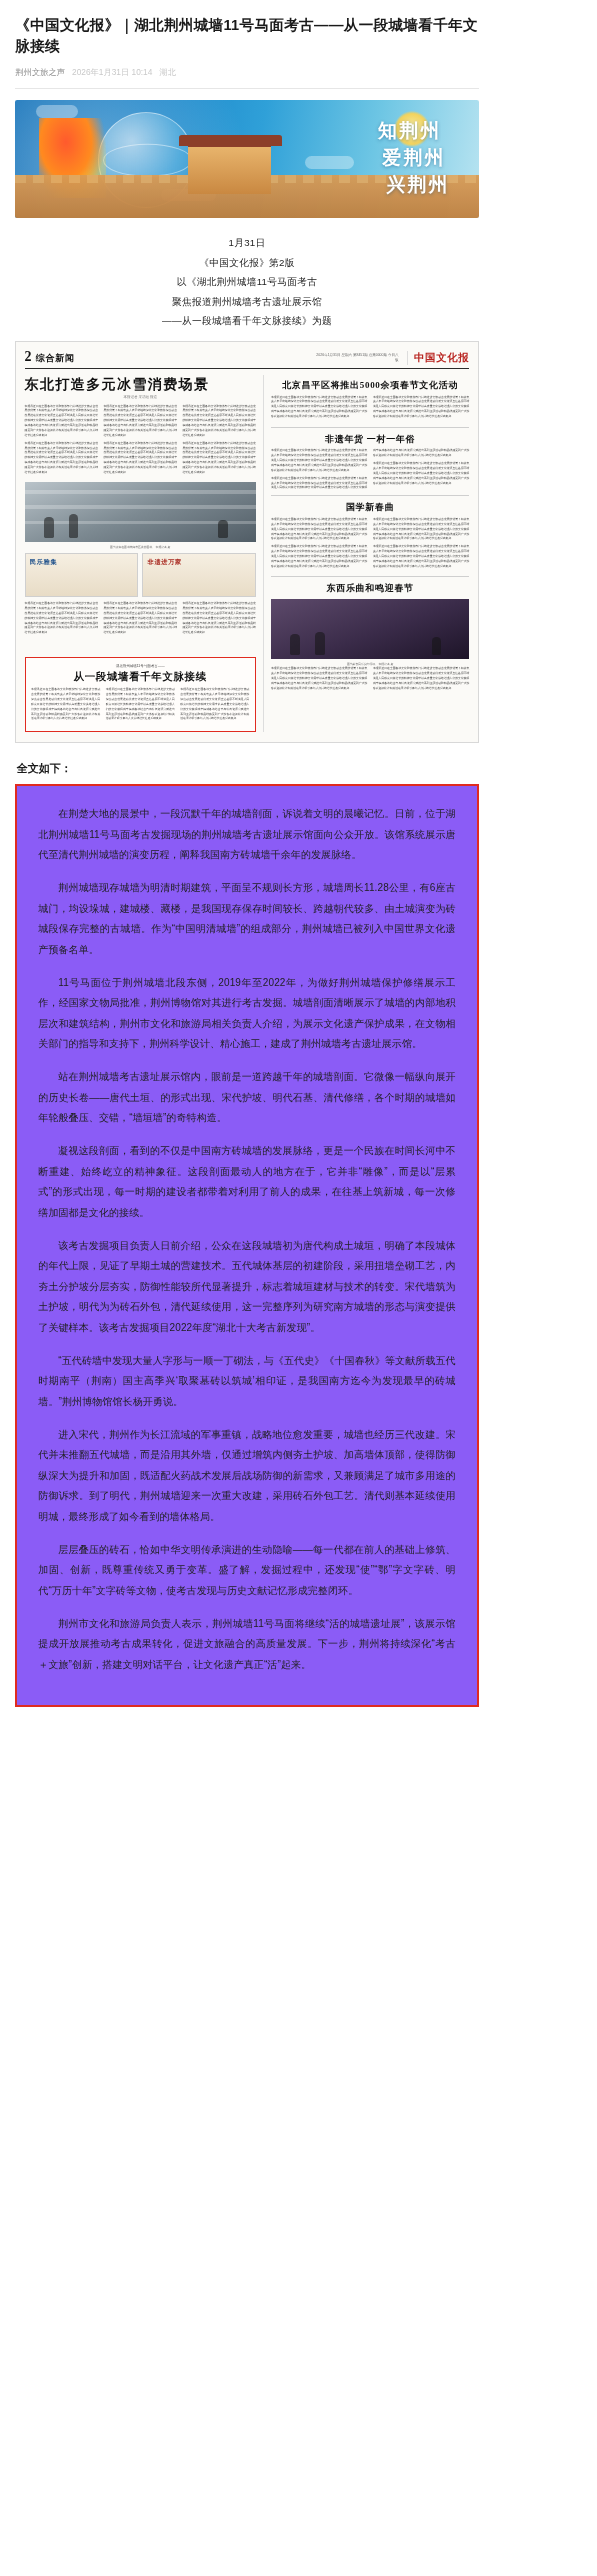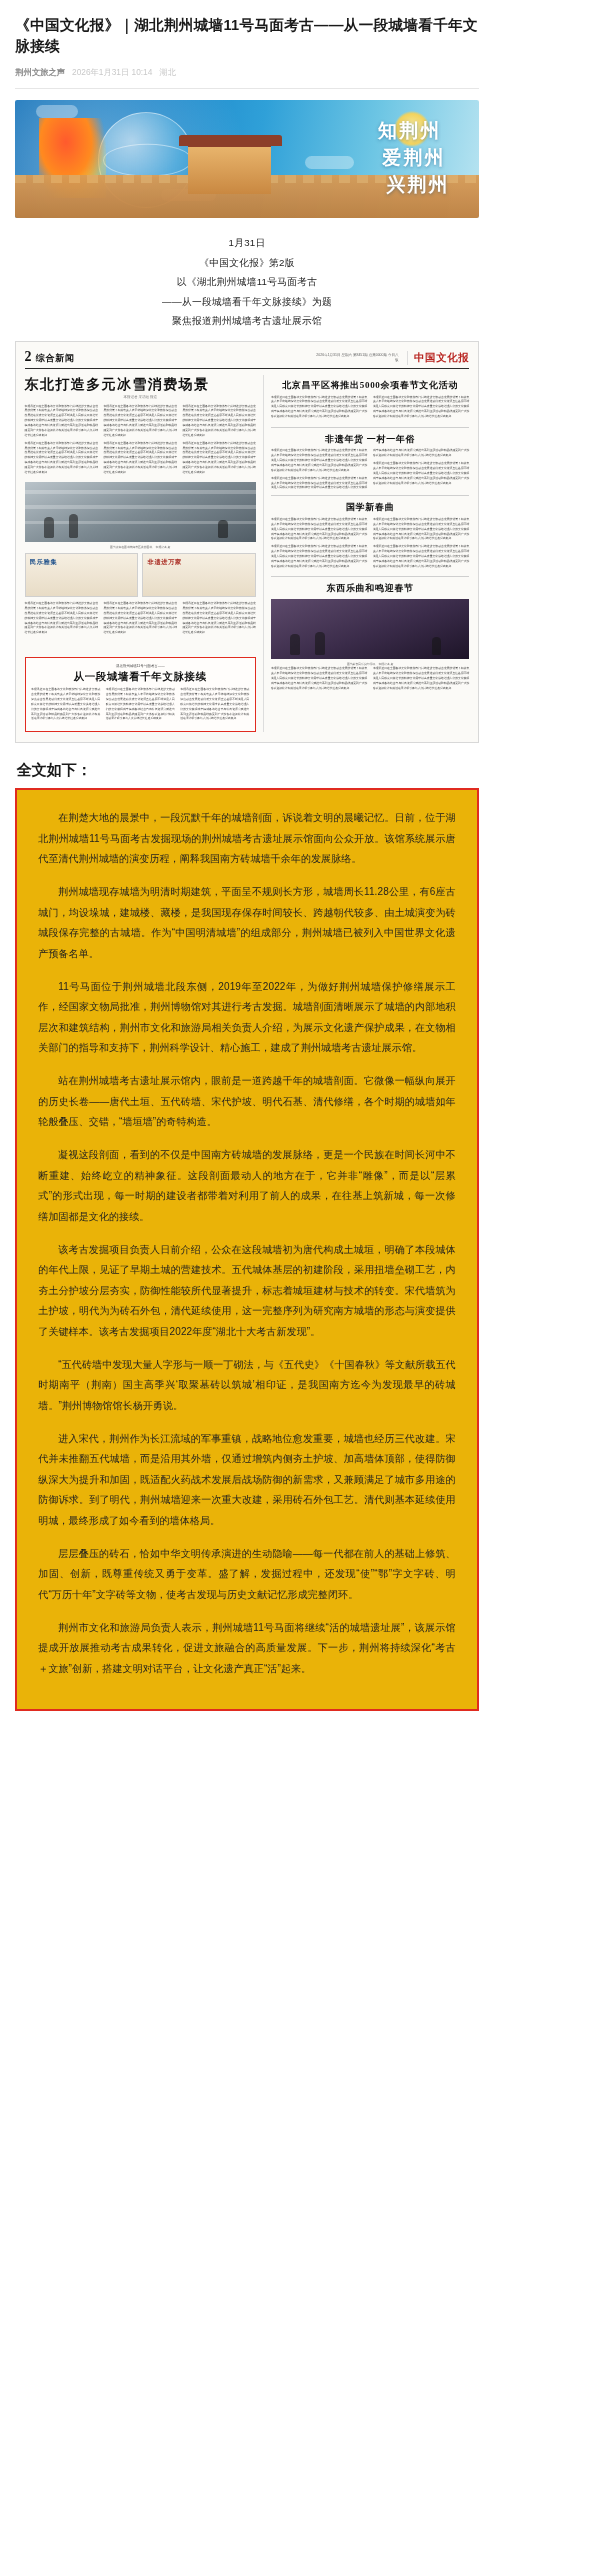--- a/index.html
+++ b/index.html
@@ -27,21 +27,21 @@
     margin: 2.8px 0 9.7px 0;
   }
   .meta-row {
     display: flex;
     align-items: center;
     gap: 7px;
     font-size: 8.3px;
     color: #8c8c8c;
     margin-bottom: 9.7px;
   }
-  .meta-source { color: #8c8c8c; font-weight: bold; }
+  .meta-source { color: #8c8c8c; }
   .meta-sep { color: #c9c9c9; }
   .divider {
     border-top: 0.7px solid #e6e6e6;
     margin: 0 0 11px 0;
   }
   
   .banner {
     width: 100%;
     height: 118px;
     border-radius: 2.1px;
@@ -227,27 +227,27 @@
     background: #fffdfb;
   }
   .hb-kicker { font-size: 3.5px; color: #444; text-align: center; margin-bottom: 2.1px; }
   .hb-title {
     font-family: "Liberation Serif", serif;
     font-size: 10.4px; font-weight: bold; color: #111;
     text-align: center; letter-spacing: 0.7px; margin-bottom: 3.5px;
   }
   
   .fulltext-label {
-    font-size: 15px; font-weight: bold; color: #1a1a1a;
+    font-size: 11px; font-weight: bold; color: #1a1a1a;
     margin: 18px 0 8.3px 1.4px;
   }
   .article {
     border: 2.1px solid #e02b20;
     padding: 18px 21px 21px 21px;
-    background: #eab308;
+    background: #8b5cf6;
   }
   .article p {
     font-size: 10px;
     line-height: 2.05;
     color: #1f1f1f;
     text-indent: 2em;
     margin: 0 0 12.5px 0;
     text-align: justify;
     letter-spacing: 0.1px;
   }
@@ -281,22 +281,22 @@
       <span class="l1">知荆州</span>
       <span class="l2">爱荆州</span>
       <span class="l3">兴荆州</span>
     </div>
   </div>
 
   <div class="intro">
     <div>1月31日</div>
     <div>《中国文化报》第2版</div>
     <div>以《湖北荆州城墙11号马面考古</div>
+    <div>聚焦报道荆州城墙考古遗址展示馆</div>
     <div>——从一段城墙看千年文脉接续》为题</div>
-    <div>聚焦报道荆州城墙考古遗址展示馆</div>
   </div>
 
   <div class="news-scan">
     <div class="ns-topbar">
       <div class="ns-page-no">
         <span class="num">2</span>
         <span class="txt">综合新闻</span>
       </div>
       <div class="ns-masthead">
         <div class="mh-date">2026年1月31日 星期六
@@ -394,21 +394,21 @@
       </div>
     </div>
   </div>
 
   <div class="fulltext-label">全文如下：</div>
 
   <div class="article">
     <p>在荆楚大地的晨景中，一段沉默千年的城墙剖面，诉说着文明的晨曦记忆。日前，位于湖北荆州城墙11号马面考古发掘现场的荆州城墙考古遗址展示馆面向公众开放。该馆系统展示唐代至清代荆州城墙的演变历程，阐释我国南方砖城墙千余年的发展脉络。</p>
     <p>荆州城墙现存城墙为明清时期建筑，平面呈不规则长方形，城墙周长11.28公里，有6座古城门，均设垛城，建城楼、藏楼，是我国现存保存时间较长、跨越朝代较多、由土城演变为砖城段保存完整的古城墙。作为“中国明清城墙”的组成部分，荆州城墙已被列入中国世界文化遗产预备名单。</p>
     <p>11号马面位于荆州城墙北段东侧，2019年至2022年，为做好荆州城墙保护修缮展示工作，经国家文物局批准，荆州博物馆对其进行考古发掘。城墙剖面清晰展示了城墙的内部地积层次和建筑结构，荆州市文化和旅游局相关负责人介绍，为展示文化遗产保护成果，在文物相关部门的指导和支持下，荆州科学设计、精心施工，建成了荆州城墙考古遗址展示馆。</p>
-    <p>站在荆州城墙考古遗址展示馆内，眼前是一道跨越千年的城墙剖面。它微像一幅纵向展开的历史长卷——唐代土垣、五代砖墙、宋代护坡、明代石基、清代修缮，各个时期的城墙如年轮般叠压、交错，“墙垣墙”的奇特构造。</p>
+    <p>站在荆州城墙考古遗址展示馆内，眼前是一道跨越千年的城墙剖面。它微像一幅纵向展开的历史长卷——唐代土垣、的形式出现、宋代护坡、明代石基、清代修缮，各个时期的城墙如年轮般叠压、交错，“墙垣墙”的奇特构造。</p>
     <p>凝视这段剖面，看到的不仅是中国南方砖城墙的发展脉络，更是一个民族在时间长河中不断重建、始终屹立的精神象征。这段剖面最动人的地方在于，它并非“雕像”，而是以“层累式”的形式出现，每一时期的建设者都带着对利用了前人的成果，在往基上筑新城，每一次修缮加固都是文化的接续。</p>
     <p>该考古发掘项目负责人日前介绍，公众在这段城墙初为唐代构成土城垣，明确了本段城体的年代上限，见证了早期土城的营建技术。五代城体基层的初建阶段，采用扭墙垒砌工艺，内夯土分护坡分层夯实，防御性能较所代显著提升，标志着城垣建材与技术的转变。宋代墙筑为土护坡，明代为为砖石外包，清代延续使用，这一完整序列为研究南方城墙的形态与演变提供了关键样本。该考古发掘项目2022年度“湖北十大考古新发现”。</p>
     <p>“五代砖墙中发现大量人字形与一顺一丁砌法，与《五代史》《十国春秋》等文献所载五代时期南平（荆南）国主高季兴‘取聚墓砖以筑城’相印证，是我国南方迄今为发现最早的砖城墙。”荆州博物馆馆长杨开勇说。</p>
     <p>进入宋代，荆州作为长江流域的军事重镇，战略地位愈发重要，城墙也经历三代改建。宋代并未推翻五代城墙，而是沿用其外墙，仅通过增筑内侧夯土护坡、加高墙体顶部，使得防御纵深大为提升和加固，既适配火药战术发展后战场防御的新需求，又兼顾满足了城市多用途的防御诉求。到了明代，荆州城墙迎来一次重大改建，采用砖石外包工艺。清代则基本延续使用明城，最终形成了如今看到的墙体格局。</p>
     <p>层层叠压的砖石，恰如中华文明传承演进的生动隐喻——每一代都在前人的基础上修筑、加固、创新，既尊重传统又勇于变革。盛了解，发掘过程中，还发现“使”“鄂”字文字砖、明代“万历十年”文字砖等文物，使考古发现与历史文献记忆形成完整闭环。</p>
     <p>荆州市文化和旅游局负责人表示，荆州城墙11号马面将继续“活的城墙遗址展”，该展示馆提成开放展推动考古成果转化，促进文旅融合的高质量发展。下一步，荆州将持续深化“考古＋文旅”创新，搭建文明对话平台，让文化遗产真正“活”起来。</p>
   </div>
 
 </div>
 

